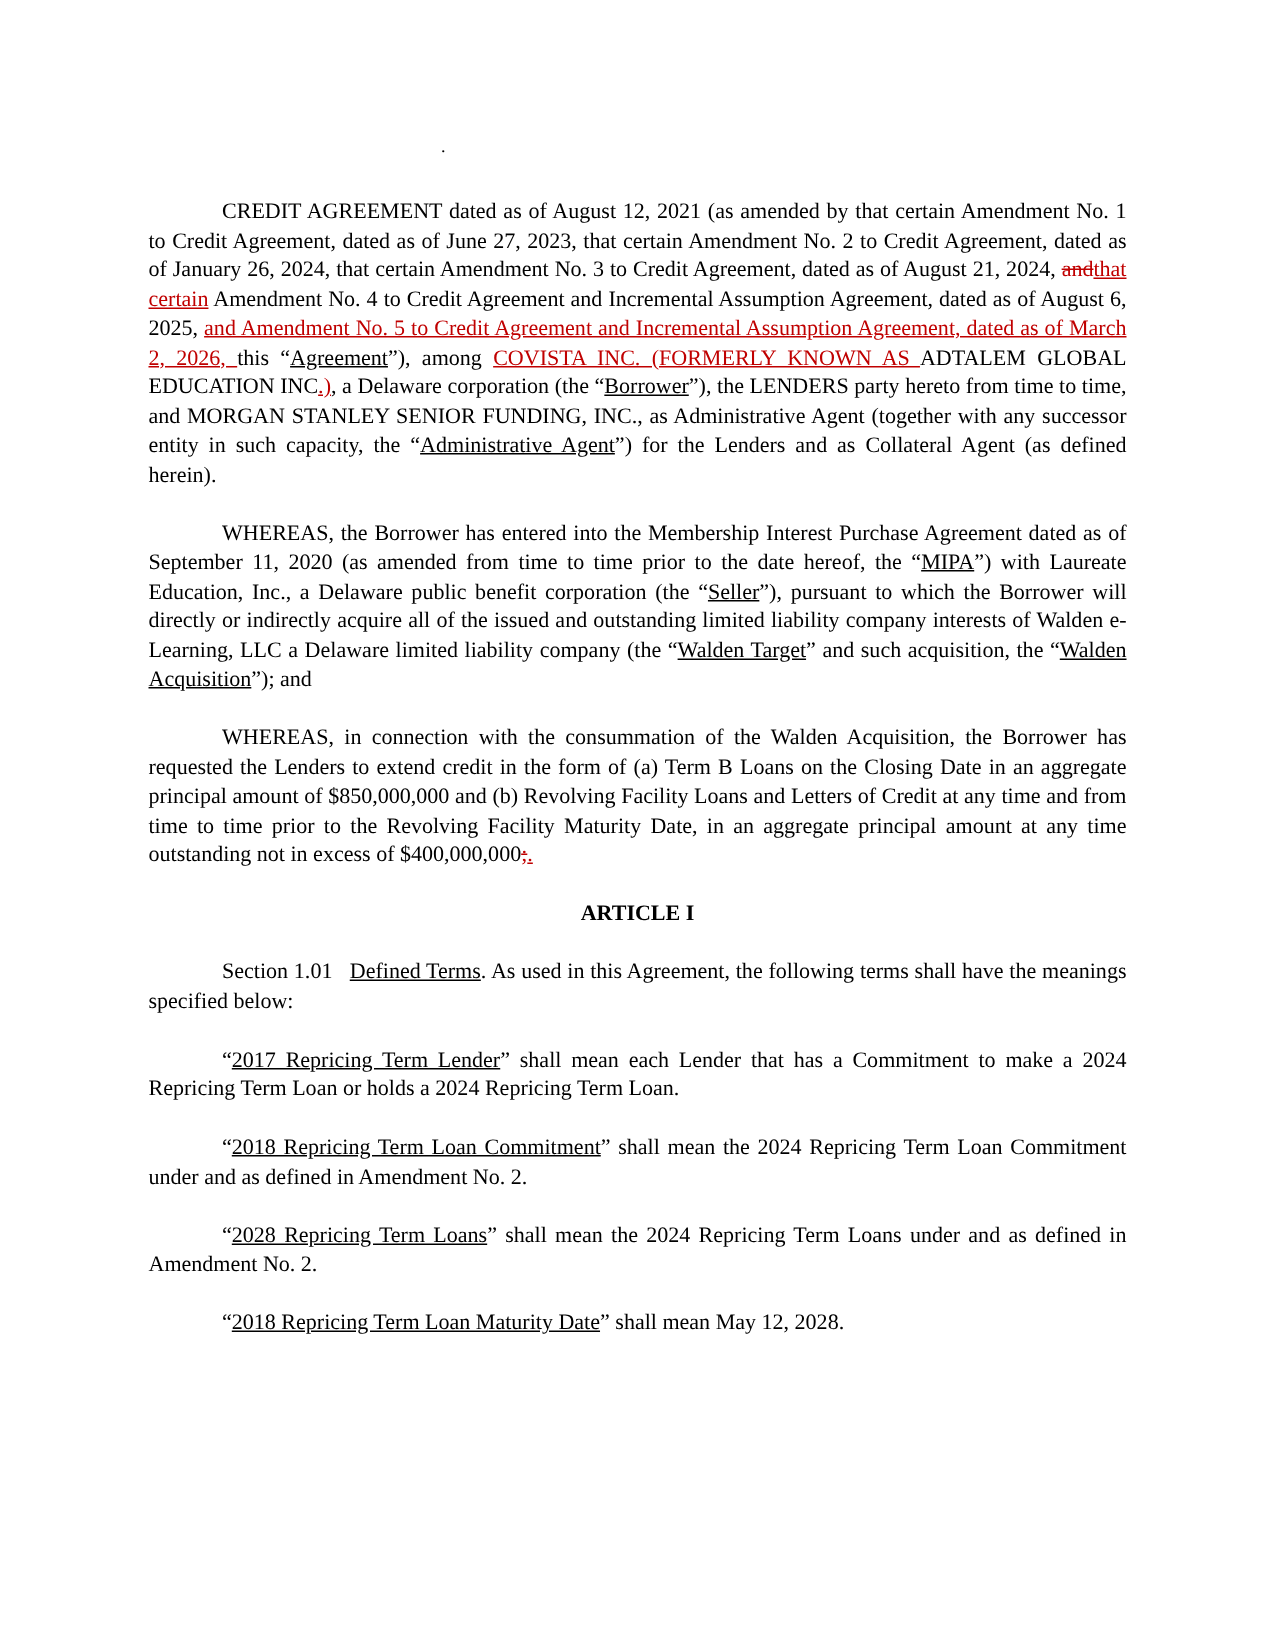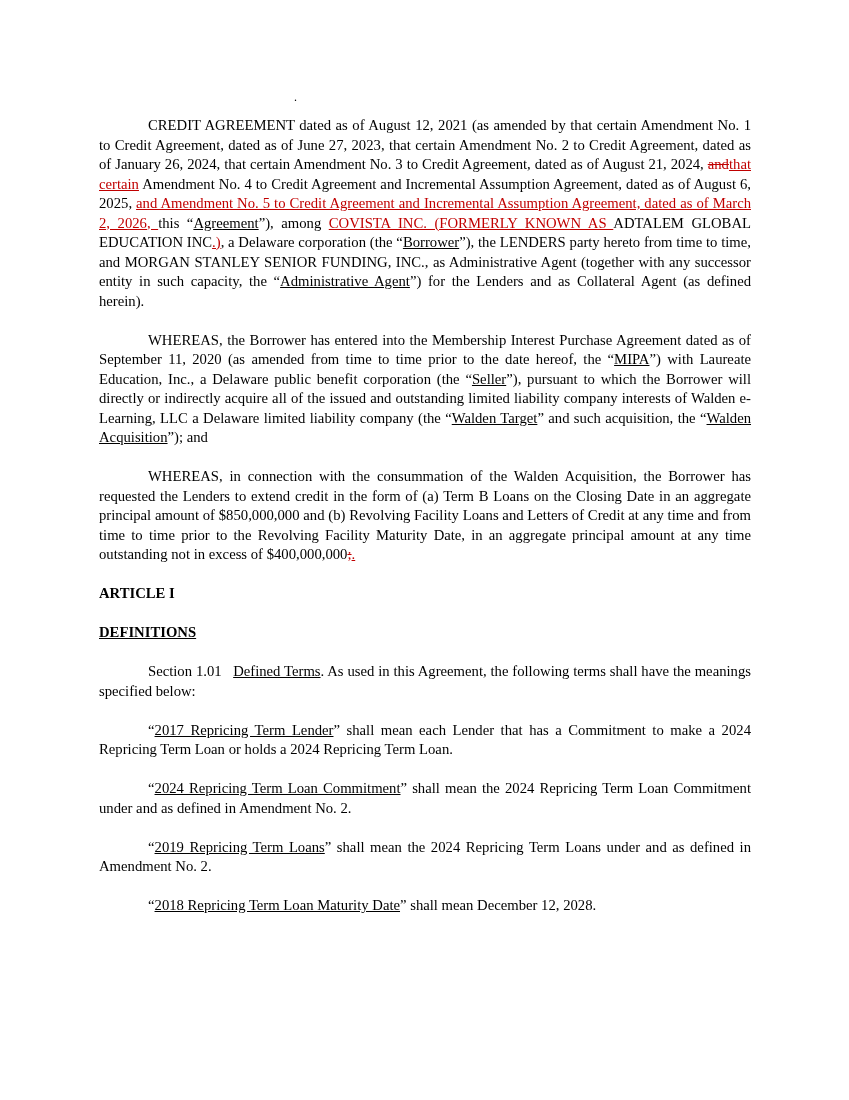--- a/index.html
+++ b/index.html
@@ -14,30 +14,31 @@
     background: #ffffff;
     color: #000000;
     font-family: "Liberation Serif", "DejaVu Serif", serif;
     font-size: 14.7px;
     line-height: 19.5px;
     overflow: hidden;
   }
   .content {
     position: absolute;
     left: 99px;
-    top: 116px;
+    top: 132px;
     width: 652px;
   }
   p.body {
     margin: 0 0 19.5px 0;
     text-align: justify;
     text-indent: 49px;
   }
   p.heading {
     margin: 0 0 19.5px 0;
+    text-align: center;
     font-weight: bold;
     text-indent: 0;
   }
   .u { text-decoration: underline; }
   .run.plain { color: #000000; }
   .run.def { text-decoration: underline; }
   .run.ins {
     color: var(--ins, #c00000);
     text-decoration: underline;
   }
@@ -56,20 +57,19 @@
 </head>
 <body>
 
 <div class="page">
   <span class="stray">.</span>
   <div class="content">
     <p class="body"><span class="run plain">CREDIT AGREEMENT dated as of August 12, 2021 (as amended by that certain Amendment No. 1 to Credit Agreement, dated as of June 27, 2023, that certain Amendment No. 2 to Credit Agreement, dated as of January 26, 2024, that certain Amendment No. 3 to Credit Agreement, dated as of August 21, 2024, </span><span class="run del">and</span><span class="run ins">that certain</span><span class="run plain"> Amendment No. 4 to Credit Agreement and Incremental Assumption Agreement, dated as of August 6, 2025, </span><span class="run ins">and Amendment No. 5 to Credit Agreement and Incremental Assumption Agreement, dated as of March 2, 2026, </span><span class="run plain">this “</span><span class="run def">Agreement</span><span class="run plain">”), among </span><span class="run ins">COVISTA INC. (FORMERLY KNOWN AS </span><span class="run plain">ADTALEM GLOBAL EDUCATION INC</span><span class="run ins">.)</span><span class="run plain">, a Delaware corporation (the “</span><span class="run def">Borrower</span><span class="run plain">”), the LENDERS party hereto from time to time, and MORGAN STANLEY SENIOR FUNDING, INC., as Administrative Agent (together with any successor entity in such capacity, the “</span><span class="run def">Administrative Agent</span><span class="run plain">”) for the Lenders and as Collateral Agent (as defined herein).</span></p>
     <p class="body"><span class="run plain">WHEREAS, the Borrower has entered into the Membership Interest Purchase Agreement dated as of September 11, 2020 (as amended from time to time prior to the date hereof, the “</span><span class="run def">MIPA</span><span class="run plain">”) with Laureate Education, Inc., a Delaware public benefit corporation (the “</span><span class="run def">Seller</span><span class="run plain">”), pursuant to which the Borrower will directly or indirectly acquire all of the issued and outstanding limited liability company interests of Walden e-Learning, LLC a Delaware limited liability company (the “</span><span class="run def">Walden Target</span><span class="run plain">” and such acquisition, the “</span><span class="run def">Walden Acquisition</span><span class="run plain">”); and</span></p>
     <p class="body"><span class="run plain">WHEREAS, in connection with the consummation of the Walden Acquisition, the Borrower has requested the Lenders to extend credit in the form of (a) Term B Loans on the Closing Date in an aggregate principal amount of $850,000,000 and (b) Revolving Facility Loans and Letters of Credit at any time and from time to time prior to the Revolving Facility Maturity Date, in an aggregate principal amount at any time outstanding not in excess of $400,000,000</span><span class="run del">;</span><span class="run ins">.</span></p>
     <p class="heading"><span>ARTICLE I</span></p>
-    <p class="heading"><span class="u">DEFINITIONS</span></p>
     <p class="body"><span class="run plain">Section 1.01&nbsp;&nbsp;&nbsp;</span><span class="run def">Defined Terms</span><span class="run plain">. As used in this Agreement, the following terms shall have the meanings specified below:</span></p>
     <p class="body"><span class="run plain">“</span><span class="run def">2017 Repricing Term Lender</span><span class="run plain">” shall mean each Lender that has a Commitment to make a 2024 Repricing Term Loan or holds a 2024 Repricing Term Loan.</span></p>
-    <p class="body"><span class="run plain">“</span><span class="run def">2024 Repricing Term Loan Commitment</span><span class="run plain">” shall mean the 2024 Repricing Term Loan Commitment under and as defined in Amendment No. 2.</span></p>
-    <p class="body"><span class="run plain">“</span><span class="run def">2019 Repricing Term Loans</span><span class="run plain">” shall mean the 2024 Repricing Term Loans under and as defined in Amendment No. 2.</span></p>
-    <p class="body"><span class="run plain">“</span><span class="run def">2018 Repricing Term Loan Maturity Date</span><span class="run plain">” shall mean December 12, 2028.</span></p>
+    <p class="body"><span class="run plain">“</span><span class="run def">2018 Repricing Term Loan Commitment</span><span class="run plain">” shall mean the 2024 Repricing Term Loan Commitment under and as defined in Amendment No. 2.</span></p>
+    <p class="body"><span class="run plain">“</span><span class="run def">2028 Repricing Term Loans</span><span class="run plain">” shall mean the 2024 Repricing Term Loans under and as defined in Amendment No. 2.</span></p>
+    <p class="body"><span class="run plain">“</span><span class="run def">2018 Repricing Term Loan Maturity Date</span><span class="run plain">” shall mean May 12, 2028.</span></p>
   </div>
 </div>
 
 </body></html>

